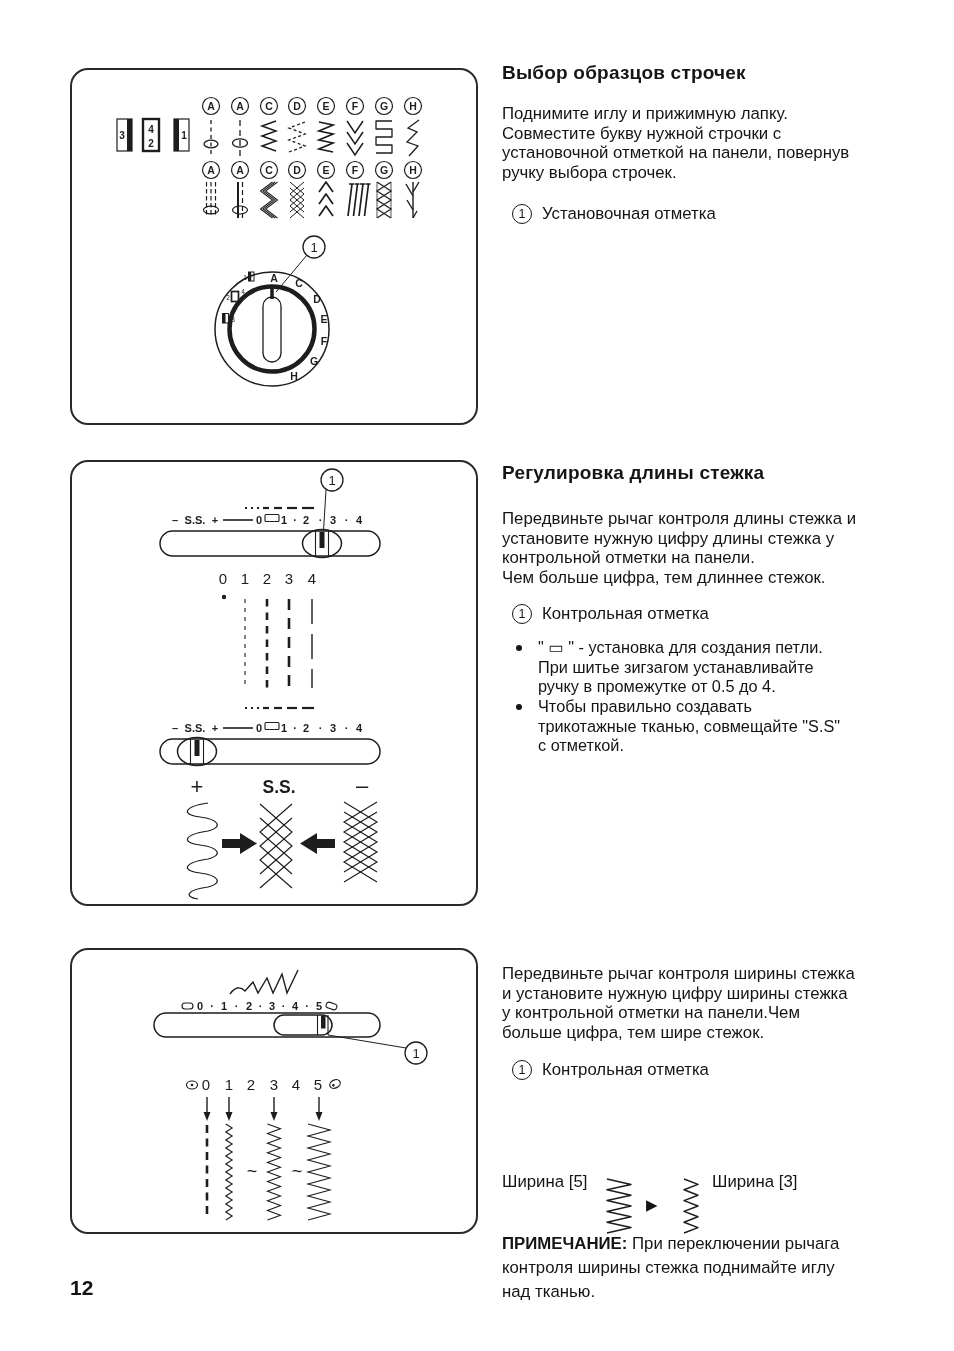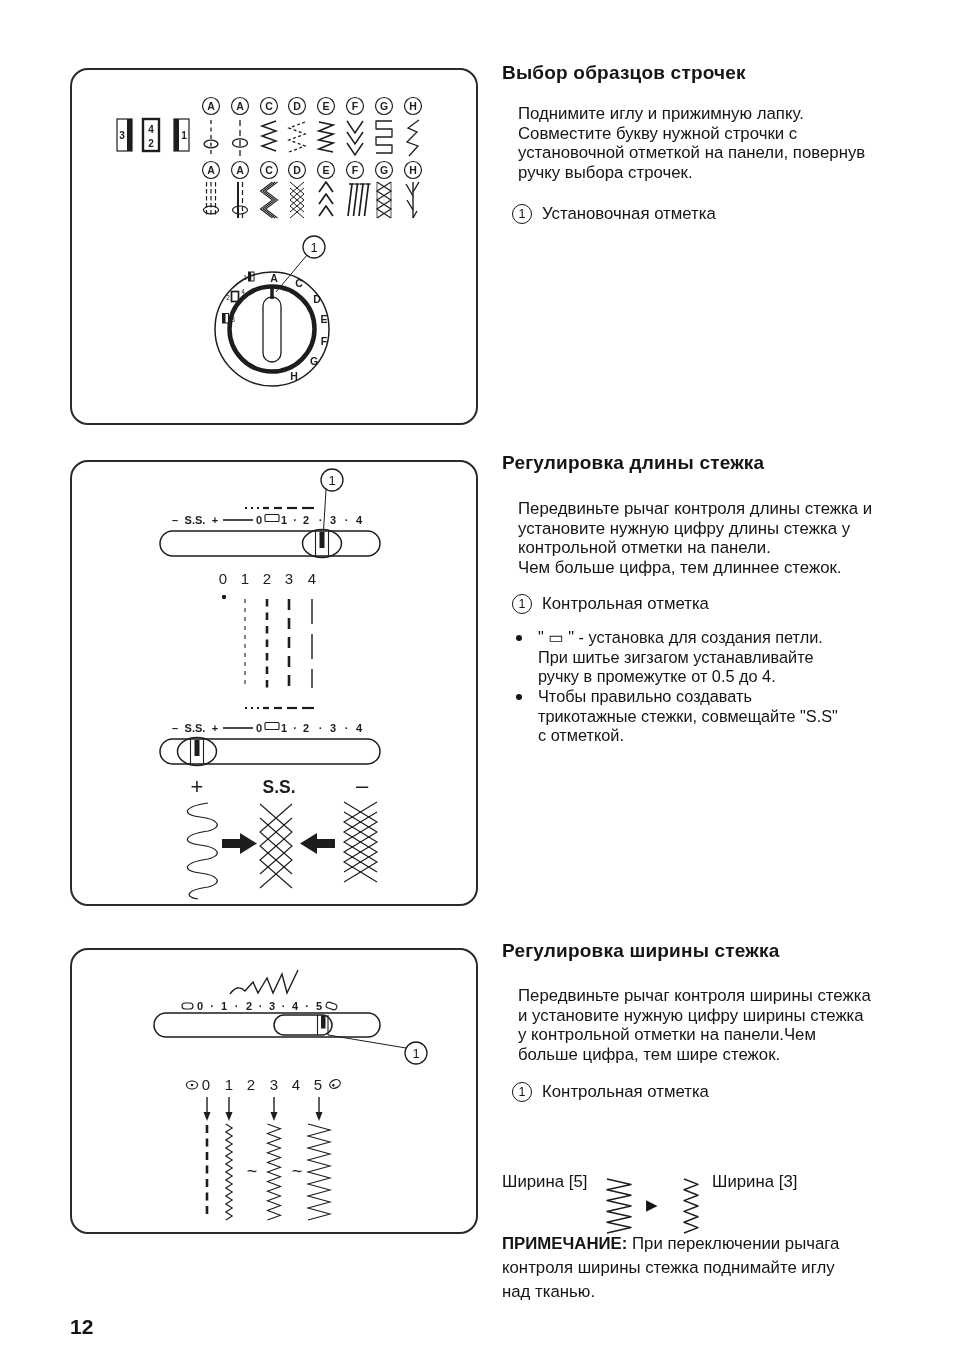--- a/index.html
+++ b/index.html
@@ -2,21 +2,21 @@
 <html><head>
 <meta charset="utf-8">
 <style>
   html,body{margin:0;padding:0;background:#fff;}
   .page{position:relative;width:954px;height:1351px;background:#ffffff;
         font-family:"Liberation Sans",sans-serif;color:#151515;overflow:hidden;}
   .abs{position:absolute;}
   .figbox{position:absolute;box-sizing:border-box;border:2px solid #2a2a2a;border-radius:18px;background:#fff;}
   .figbox svg{display:block;font-family:"Liberation Sans",sans-serif;}
   h2.sec-title{margin:0;font-size:19px;font-weight:bold;letter-spacing:.2px;}
-  .body-text{margin:16px;font-size:16.8px;line-height:19.7px;white-space:pre-line;}
+  .body-text{margin:0;font-size:16.8px;line-height:19.7px;white-space:pre-line;}
   .callout-row{display:flex;align-items:center;gap:10px;font-size:16.8px;}
   .circ{box-sizing:border-box;display:inline-flex;flex:none;width:20px;height:20px;border:1.4px solid #151515;
         border-radius:50%;align-items:center;justify-content:center;font-size:12.5px;line-height:1;}
   .bullets{display:flex;flex-direction:column;}
   .bullet-row{display:flex;align-items:flex-start;}
   .bdot{flex:none;width:6px;height:6px;border-radius:50%;background:#151515;margin:7px 0 0 14px;}
   .btext{margin-left:16px;font-size:16.3px;line-height:19.7px;white-space:pre-line;}
   .note{font-size:16.8px;line-height:24px;white-space:pre-line;}
   .note b{font-weight:bold;}
   .pagenum{font-size:21px;font-weight:bold;}
@@ -371,48 +371,47 @@
     <p class="body-text" style="margin-top:20px;">Поднимите иглу и прижимную лапку.
 Совместите букву нужной строчки с
 установочной отметкой на панели, повернув
 ручку выбора строчек.</p>
     <div class="callout-row" style="margin-top:21px;margin-left:10px;">
       <span class="circ">1</span>
       <span>Установочная отметка</span>
     </div>
   </div>
 
-  <div class="abs" style="left:502px;top:452px;width:416px;">
+  <div class="abs" style="left:502px;top:462px;width:416px;">
     <h2 class="sec-title">Регулировка длины стежка</h2>
     <p class="body-text" style="margin-top:25px;">Передвиньте рычаг контроля длины стежка и
 установите нужную цифру длины стежка у
 контрольной отметки на панели.
 Чем больше цифра, тем длиннее стежок.</p>
     <div class="callout-row" style="margin-top:16px;margin-left:10px;">
       <span class="circ">1</span>
       <span>Контрольная отметка</span>
     </div>
     <div class="bullets" style="margin-top:14px;">
       <div class="bullet-row">
         <span class="bdot"></span>
         <span class="btext">" ▭ " - установка для создания петли.
 При шитье зигзагом устанавливайте
 ручку в промежутке от 0.5 до 4.</span>
       </div>
       <div class="bullet-row">
         <span class="bdot"></span>
         <span class="btext">Чтобы правильно создавать
-трикотажные стежки, совмещайте "S.S"
+трикотажные тканью, совмещайте "S.S"
 с отметкой.</span>
       </div>
     </div>
   </div>
 
   <div class="abs" style="left:502px;top:940px;width:420px;">
-    <h2 class="sec-title">Регулировка ширины стежка</h2>
     <p class="body-text" style="margin-top:24px;">Передвиньте рычаг контроля ширины стежка
 и установите нужную цифру ширины стежка
 у контрольной отметки на панели.Чем
 больше цифра, тем шире стежок.</p>
     <div class="callout-row" style="margin-top:17px;margin-left:10px;">
       <span class="circ">1</span>
       <span>Контрольная отметка</span>
     </div>
   </div>
 
@@ -423,15 +422,15 @@
   <span class="abs" style="left:646px;top:1196px;font-size:15px;">▶</span>
   <svg class="abs" style="left:678px;top:1176px;" width="26" height="60" viewBox="0 0 26 60">
     <path d="M6,3 l14,5.4 l-14,5.4 l14,5.4 l-14,5.4 l14,5.4 l-14,5.4 l14,5.4 l-14,5.4 l14,5.4 l-14,5.4" class="stroke" stroke-width="1.5" stroke-linejoin="round"></path>
   </svg>
   <span class="abs wlabel" style="left:712px;top:1172px;">Ширина [3]</span>
 
   <p class="abs note" style="left:502px;top:1232px;width:420px;margin:0;"><b>ПРИМЕЧАНИЕ:</b> <span>При переключении рычага
 контроля ширины стежка поднимайте иглу
 над тканью.</span></p>
 
-  <span class="abs pagenum" style="left:70px;top:1315px;">12</span>
+  <span class="abs pagenum" style="left:70px;top:1276px;">12</span>
 
 </div>
 
 </body></html>

